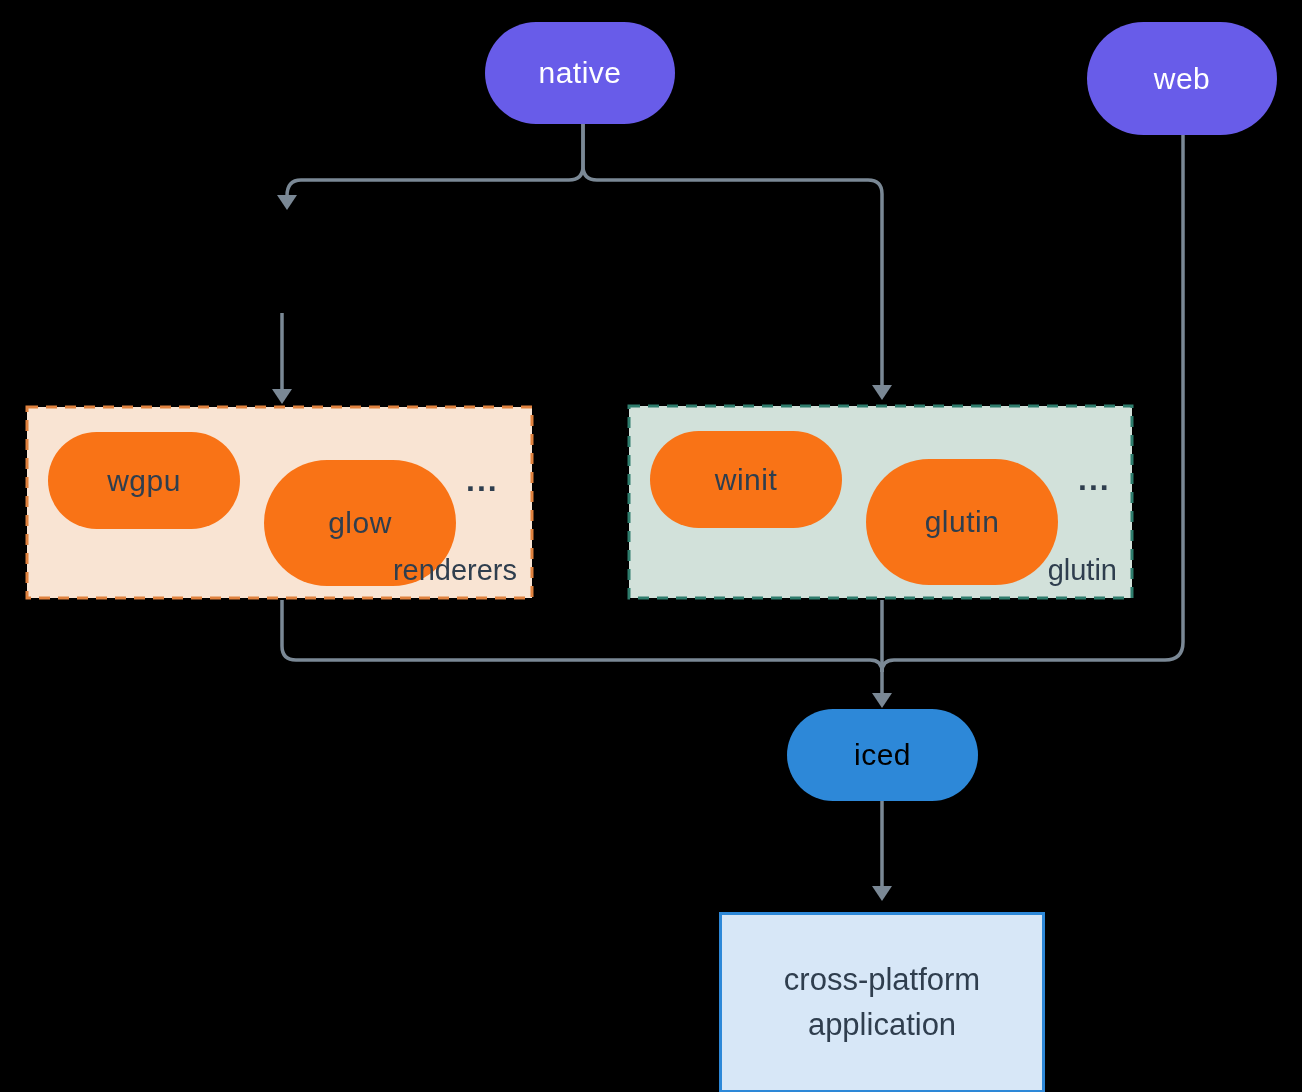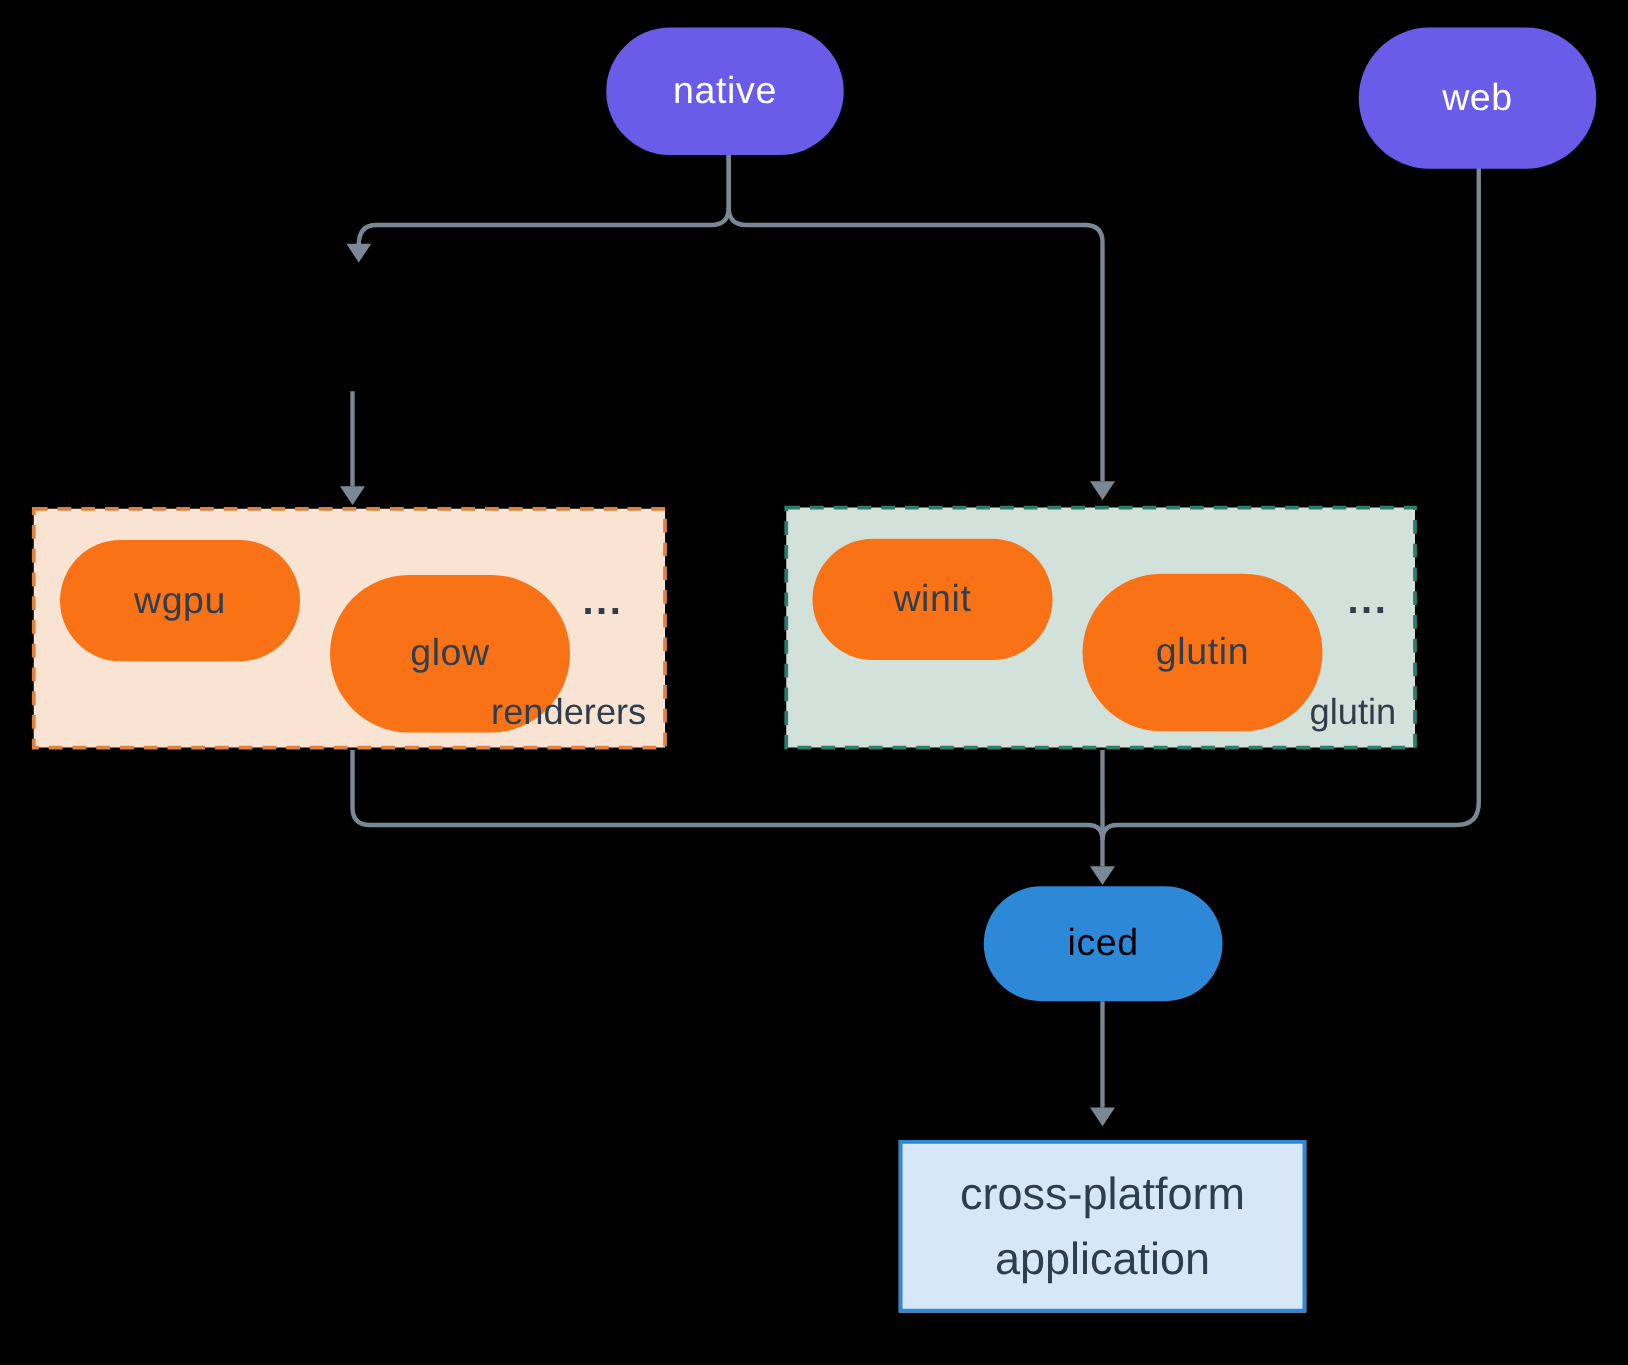--- a/index.html
+++ b/index.html
@@ -60,29 +60,29 @@
     position: absolute;
     right: 16px;
     bottom: 12px;
     font-size: 29px;
     color: #2f3e4e;
   }
 
   .app-box {
     position: absolute;
     left: 719px; top: 912px;
-    width: 326px; height: 138px;
+    width: 326px; height: 181px;
     box-sizing: border-box;
     background: #d7e7f7;
     border: 3px solid #2d88d8;
     display: flex;
     align-items: center;
     justify-content: center;
     text-align: center;
-    font-size: 36px;
+    font-size: 31px;
     line-height: 1.45;
     color: #2f3e4e;
     padding: 0 28px;
   }
 </style>
 </head>
 <body>
 
 <div class="canvas">
 

